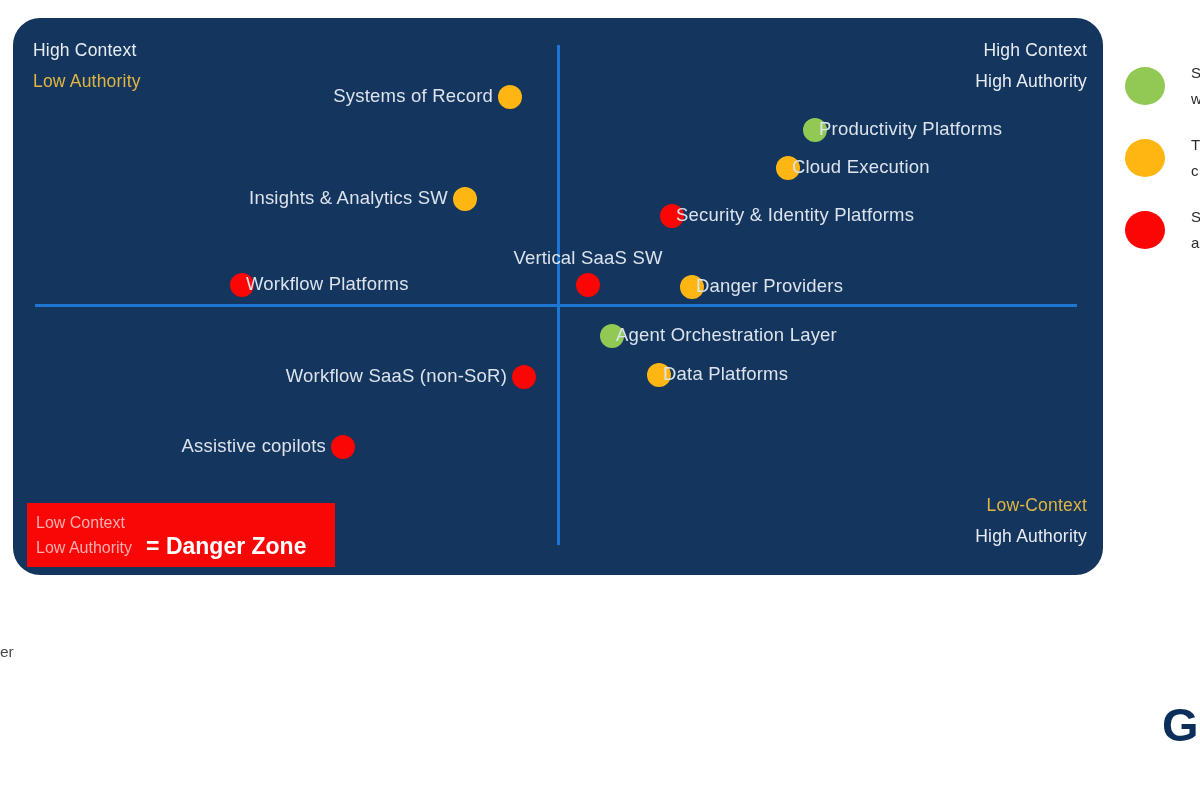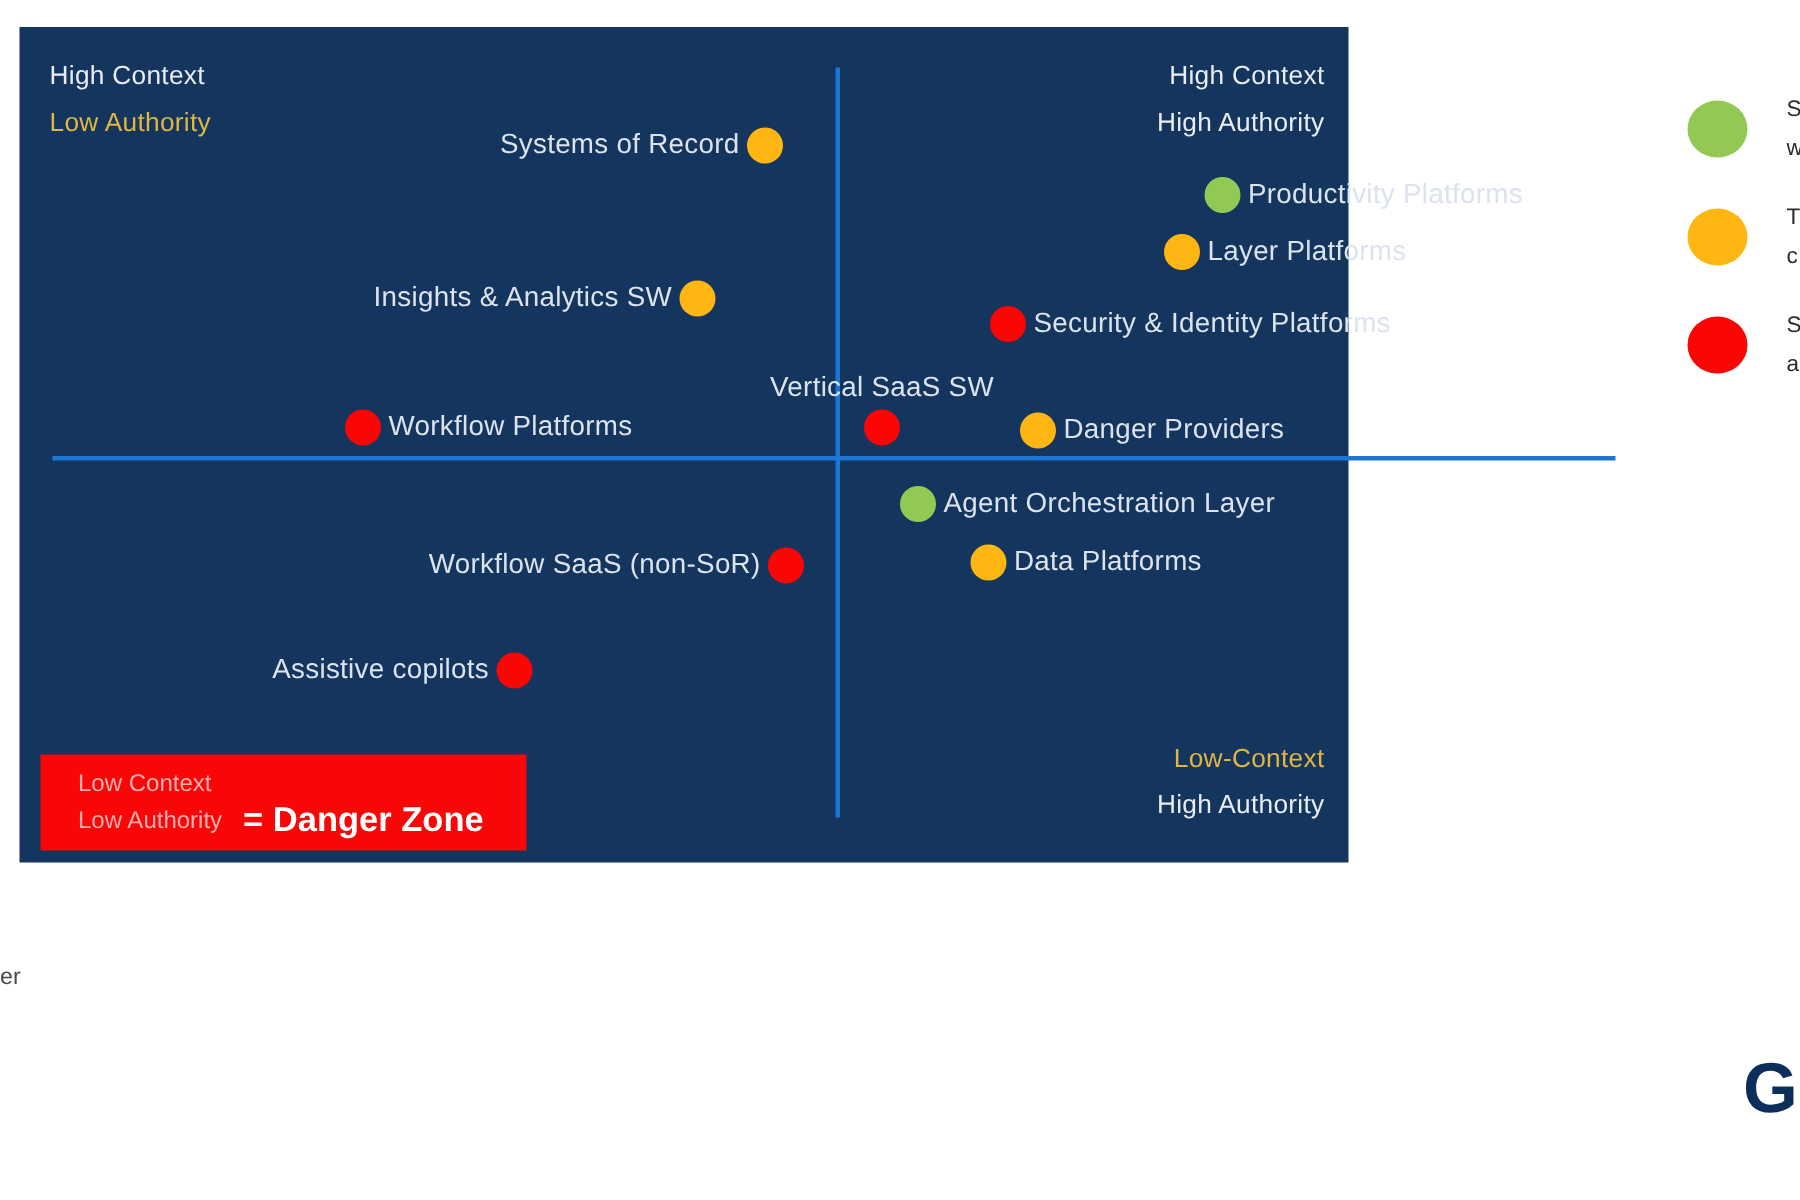--- a/index.html
+++ b/index.html
@@ -1,41 +1,41 @@
 <!DOCTYPE html>
 <html><head>
 <meta charset="utf-8">
 <style>
   html,body{margin:0;padding:0;background:#fff;}
   body{font-family:"Liberation Sans","DejaVu Sans",sans-serif;}
   #canvas{position:relative;width:1200px;height:800px;background:#ffffff;overflow:hidden;}
 
-  .plot-box{position:absolute;left:13px;top:18px;width:886px;height:557px;background:#13355E;}
+  .plot-box{position:absolute;left:13px;top:18px;width:1090px;height:557px;background:#13355E;border-radius:27px;}
 
   .axis-line{position:absolute;background:#1D76D2;}
   .v-line{left:544px;top:27px;width:3px;height:500px;}
   .h-line{left:22px;top:286px;width:1042px;height:3px;}
 
   .corner{position:absolute;font-size:17.5px;line-height:31px;letter-spacing:.2px;}
   .corner .white{color:#E9EDF3;}
   .corner .gold{color:#E0B540;}
   .corner.tl{left:20px;top:17px;text-align:left;}
   .corner.tr{right:16px;top:17px;text-align:right;}
   .corner.br{right:16px;bottom:23px;text-align:right;}
 
   .point{position:absolute;width:0;height:0;}
   .dot{position:absolute;border-radius:50%;transform:translate(-50%,-50%);}
   .point .dot{width:24px;height:24px;}
   .plabel{position:absolute;white-space:nowrap;color:#DCE3EC;font-size:18.5px;letter-spacing:.2px;}
-  .plabel.right{left:17px;top:0;transform:translateY(-54%);}
+  .plabel.right{left:4px;top:0;transform:translateY(-54%);}
   .plabel.left{right:17px;top:0;transform:translateY(-54%);}
   .plabel.above{left:0;top:-16px;transform:translate(-50%,-100%);}
 
   .danger-box{position:absolute;left:14px;top:485px;width:308px;height:64px;background:#F90606;
-    display:flex;align-items:center;padding-left:16px;}
+    display:flex;align-items:center;}
   .danger-corner{padding-left:9px;font-size:16px;line-height:25px;color:#F8AFAF;white-space:nowrap;}
   .danger-label{color:#ffffff;font-weight:bold;font-size:23px;margin-left:14px;white-space:nowrap;margin-top:23px;}
 
   .legend{position:absolute;left:1125px;top:50px;width:75px;}
   .legend-item{position:relative;height:72px;}
   .legend-dot{position:absolute;left:0;top:50%;transform:translateY(-50%);width:40px;height:38px;border-radius:50%;}
   .legend-frag{position:absolute;left:66px;top:50%;transform:translateY(-50%);width:9px;overflow:hidden;
     color:#2b2b2b;font-size:15px;line-height:26px;white-space:nowrap;}
 
   .footnote{position:absolute;left:0px;top:591px;color:#3A3A3A;font-size:12.8px;line-height:17.5px;white-space:nowrap;}
@@ -83,21 +83,21 @@
         <div class="point" style="left: 497px; top: 79px;">
           <span class="dot" style="background: rgb(255, 182, 18);"></span>
           <span class="plabel left">Systems of Record</span>
         </div>
         <div class="point" style="left: 802px; top: 112px;">
           <span class="dot" style="background: rgb(146, 201, 84);"></span>
           <span class="plabel right">Productivity Platforms</span>
         </div>
         <div class="point" style="left: 775px; top: 150px;">
           <span class="dot" style="background: rgb(255, 182, 18);"></span>
-          <span class="plabel right">Layer Platforms</span>
+          <span class="plabel right">Cloud Execution</span>
         </div>
         <div class="point" style="left: 452px; top: 181px;">
           <span class="dot" style="background: rgb(255, 182, 18);"></span>
           <span class="plabel left">Insights &amp; Analytics SW</span>
         </div>
         <div class="point" style="left: 659px; top: 198px;">
           <span class="dot" style="background: rgb(251, 5, 5);"></span>
           <span class="plabel right">Security &amp; Identity Platforms</span>
         </div>
         <div class="point" style="left: 575px; top: 267px;">

